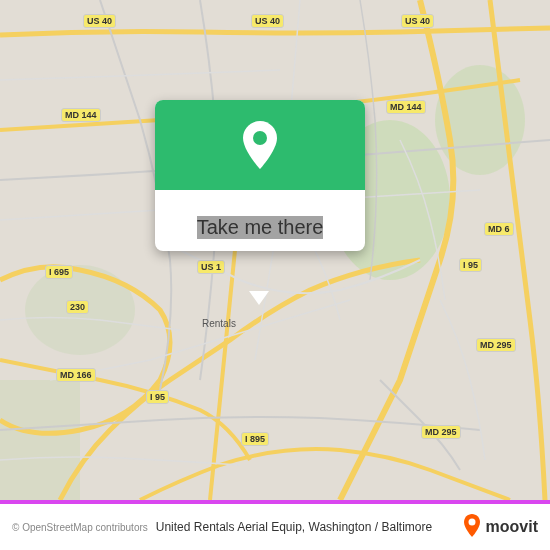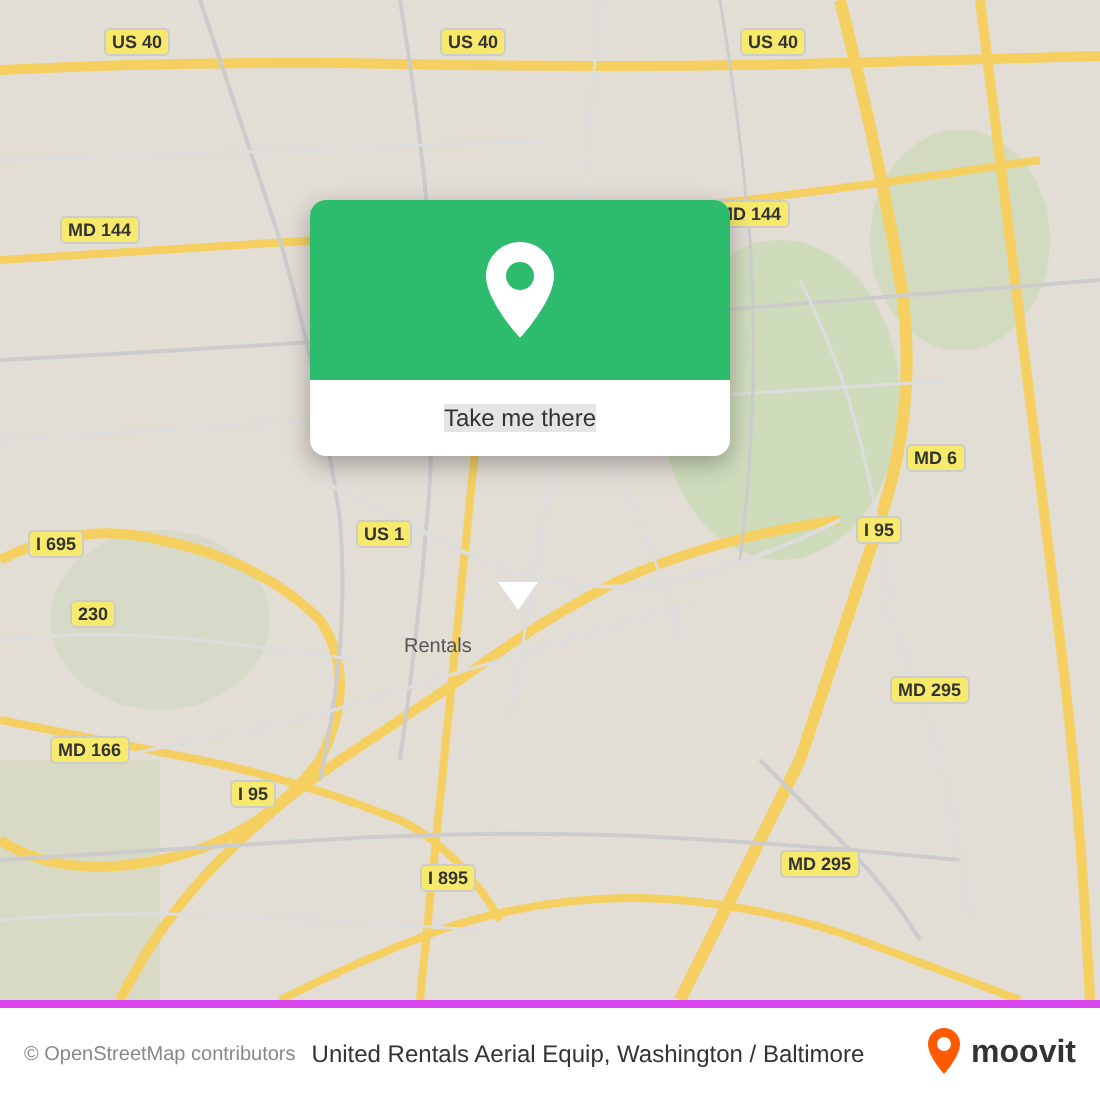--- a/index.html
+++ b/index.html
@@ -47,27 +47,28 @@
     }
 
     #popup-button-area {
       padding: 12px 16px;
       display: flex;
       justify-content: center;
       align-items: center;
     }
 
     #take-me-there-btn {
-      background: #e5e5e5;
+      background: #a3a3a3;
       border: none;
-      font-size: 12px;
+      font-size: 20px;
       font-weight: 500;
       color: #333;
       cursor: pointer;
       padding: 0;
+      margin-top: 14px;
     }
 
     
     #bottom-bar {
       width: 550px;
       height: 50px;
       background: white;
       border-top: 4px solid #d946ef;
       display: flex;
       align-items: center;
@@ -108,20 +109,21 @@
     .road-label {
       position: absolute;
       font-size: 9px;
       background: #f7e96b;
       border: 1px solid #ccc;
       border-radius: 3px;
       padding: 1px 3px;
       font-weight: bold;
       color: #333;
       white-space: nowrap;
+      margin-left: 31px;
     }
 
     .place-label {
       position: absolute;
       font-size: 10px;
       color: #555;
       font-weight: 500;
     }
   </style>
 </head>
@@ -177,21 +179,21 @@
   </svg>
 
   
   <div class="road-label" style="top:14px;left:52px">US 40</div>
   <div class="road-label" style="top:14px;left:220px">US 40</div>
   <div class="road-label" style="top:14px;left:370px">US 40</div>
   <div class="road-label" style="top:108px;left:30px">MD 144</div>
   <div class="road-label" style="top:100px;left:355px">MD 144</div>
   <div class="road-label" style="top:265px;left:14px">I 695</div>
   <div class="road-label" style="top:300px;left:35px">230</div>
-  <div class="road-label" style="top:260px;left:178px">US 1</div>
+  <div class="road-label" style="top:260px;left:166px">US 1</div>
   <div class="road-label" style="top:390px;left:115px">I 95</div>
   <div class="road-label" style="top:368px;left:25px">MD 166</div>
   <div class="road-label" style="top:432px;left:210px">I 895</div>
   <div class="road-label" style="top:425px;left:390px">MD 295</div>
   <div class="road-label" style="top:338px;left:445px">MD 295</div>
   <div class="road-label" style="top:258px;left:428px">I 95</div>
   <div class="road-label" style="top:222px;left:453px">MD 6</div>
 
   
   <div class="place-label" style="top:318px;left:202px">Rentals</div>

